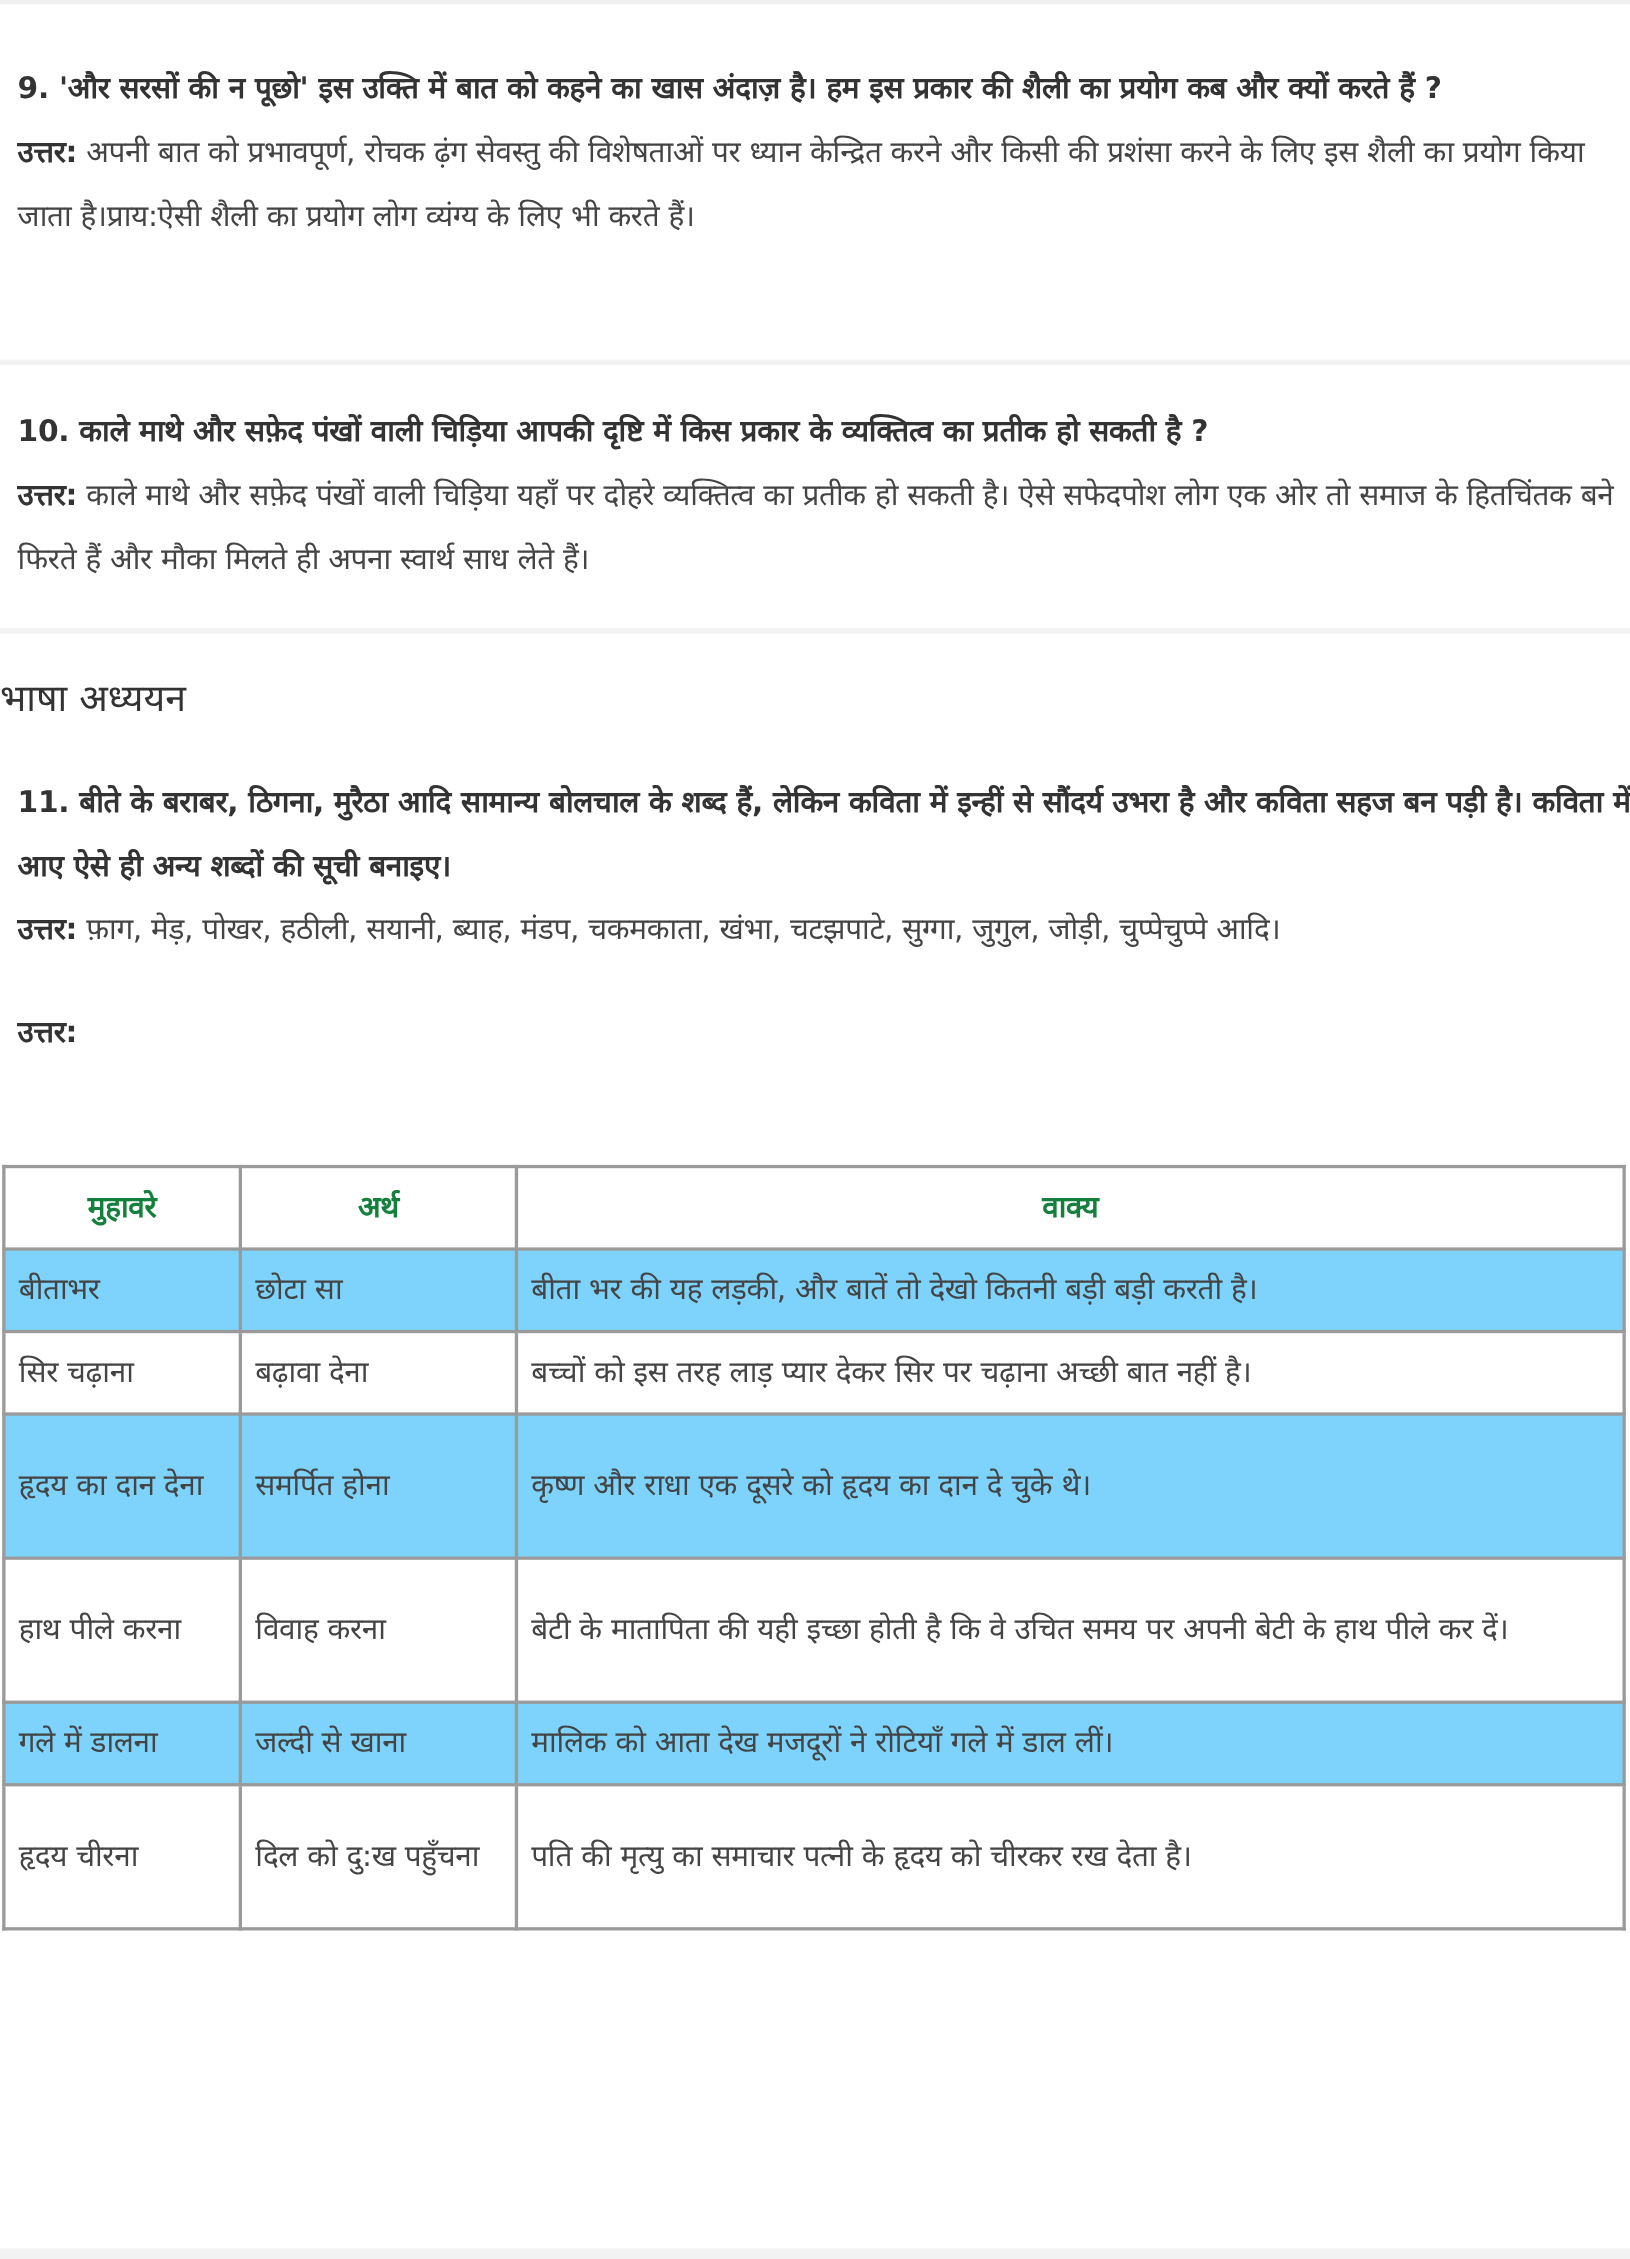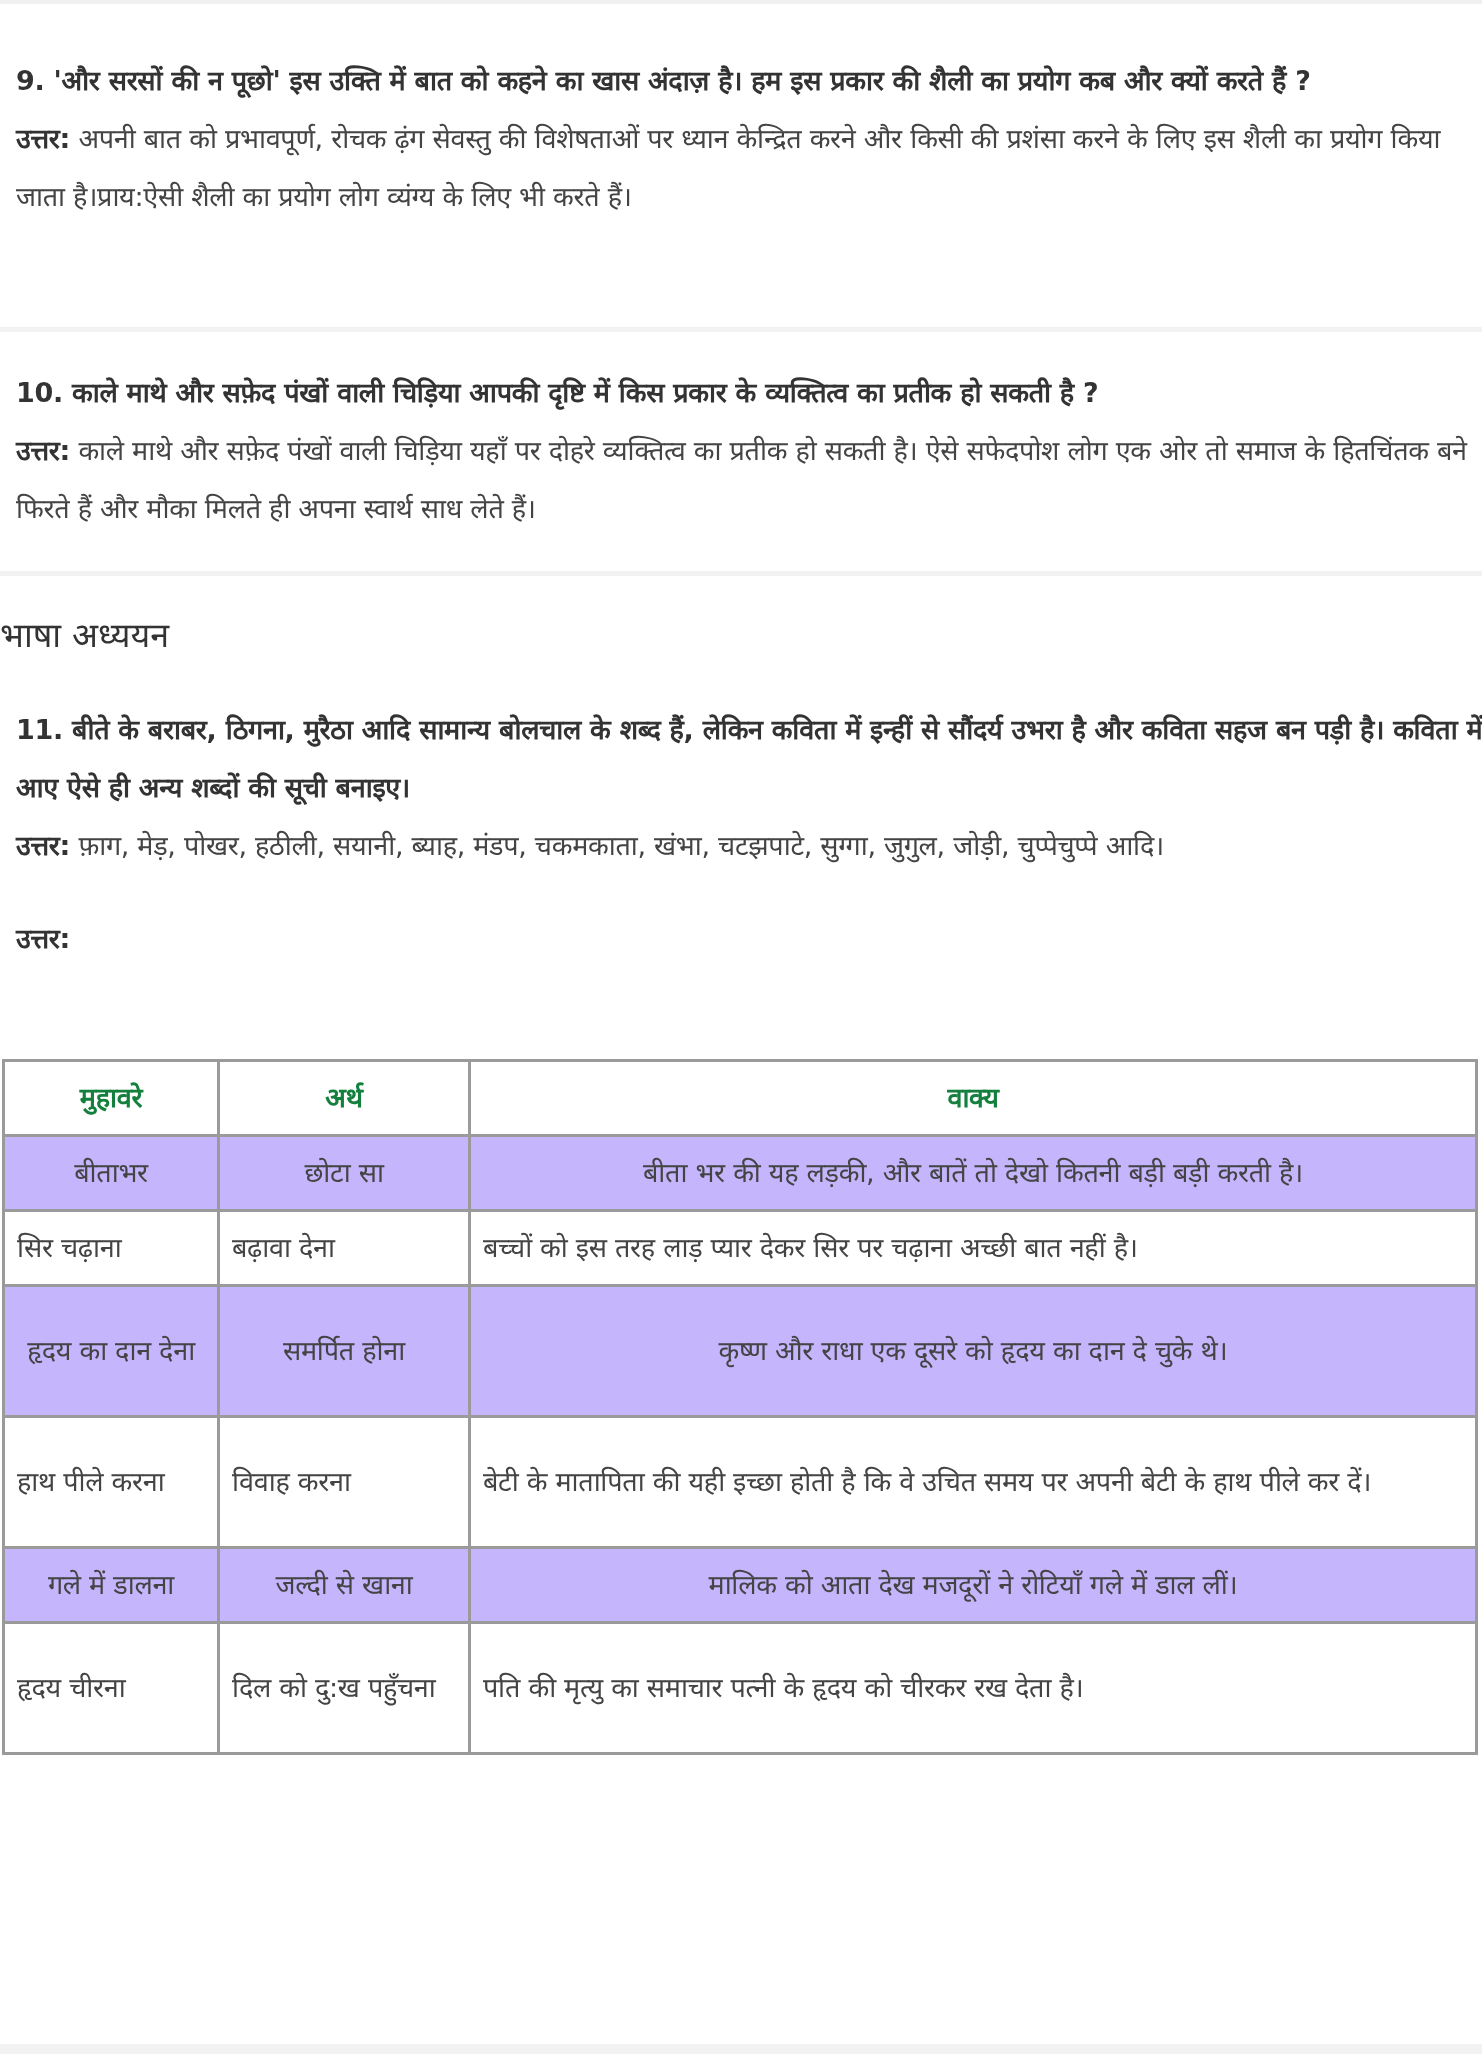--- a/index.html
+++ b/index.html
@@ -82,22 +82,21 @@
       text-align: left;
     }
     table.idioms th {
       background: #ffffff;
       font-weight: bold;
       text-align: center;
       color: #15803d;
       height: 72px;
     }
     table.idioms tr.alt td {
-      background: #c4b5fd;
-      text-align: center;
+      background: #7dd3fc;
     }
     table.idioms td { height: 72px; }
     .col1 { width: 188px; }
     .col2 { width: 224px; }
   </style>
 </head>
 <body>
 
 <div class="top-band"></div>
 

